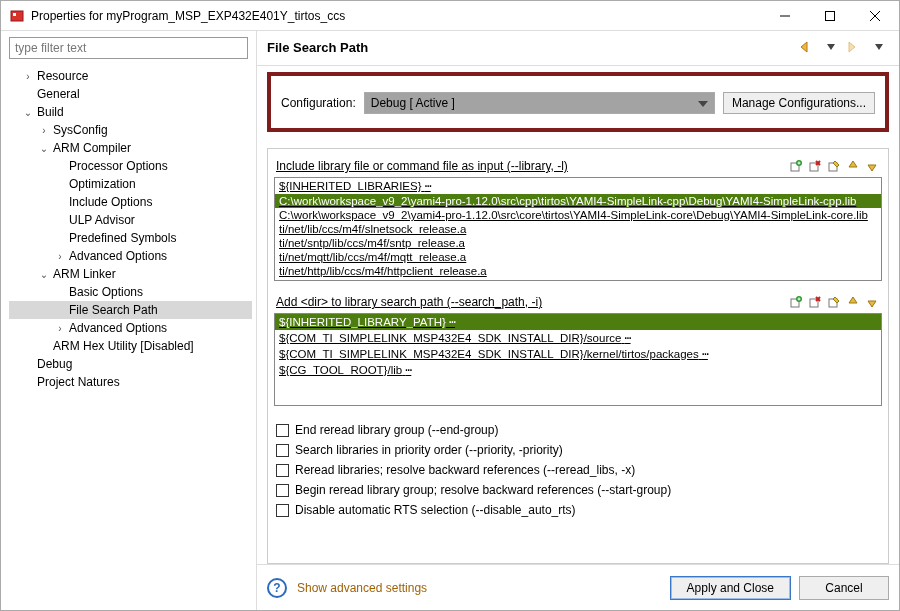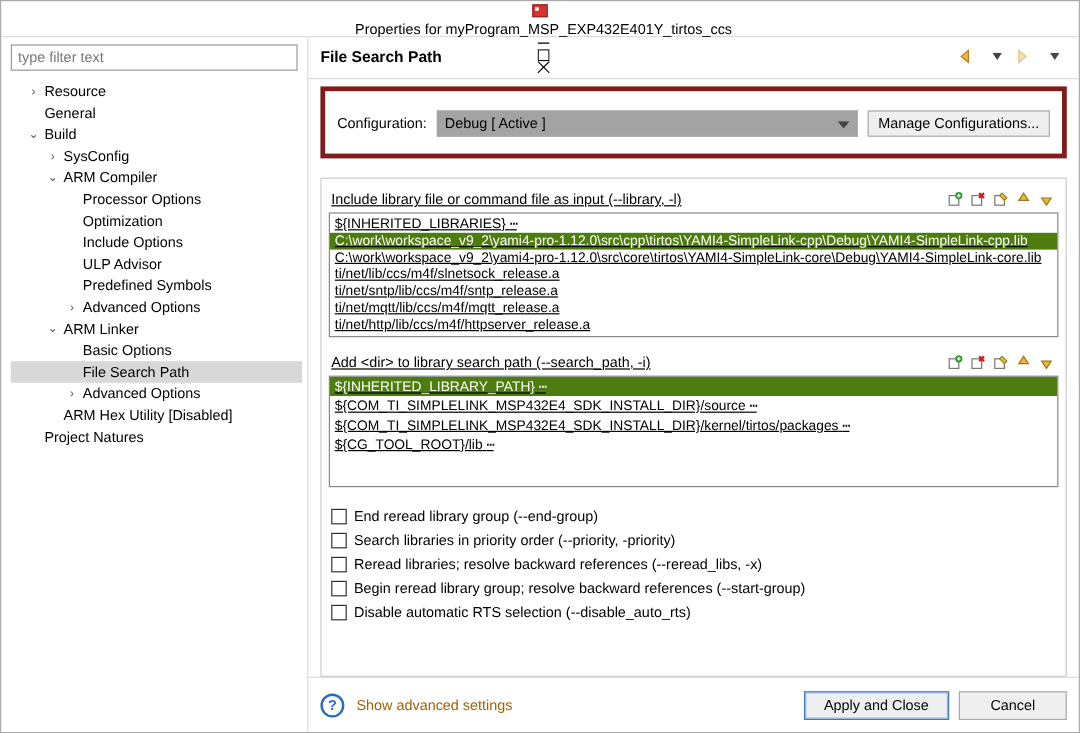--- a/index.html
+++ b/index.html
@@ -15,21 +15,20 @@
       flex-direction: column;
       border: 1px solid #aaa;
     }
     
     .titlebar {
       height: 30px;
       display: flex;
       align-items: center;
       padding: 0 2px 0 8px;
       border-bottom: 1px solid #ddd;
-      flex-direction: column;
     }
     .titlebar .icon { width: 16px; height: 16px; margin-right: 6px; }
     .titlebar .title { flex: 1; font-size: 12px; }
     .titlebar .winbtn { width: 45px; height: 30px; display:flex; align-items:center; justify-content:center; color:#333; }
     
     .main { flex: 1; display: flex; overflow:hidden; }
     .sidebar {
       width: 256px;
       border-right: 1px solid #ddd;
       display: flex;
@@ -225,20 +224,24 @@
           <span class="twisty blank">›</span>
           <span class="tree-label">File Search Path</span>
         </div>
       <div class="tree-row ind-3">
           <span class="twisty">›</span>
           <span class="tree-label">Advanced Options</span>
         </div>
       <div class="tree-row ind-2">
           <span class="twisty blank">›</span>
           <span class="tree-label">ARM Hex Utility  [Disabled]</span>
+        </div>
+      <div class="tree-row ind-1">
+          <span class="twisty blank">›</span>
+          <span class="tree-label">Debug</span>
         </div>
       <div class="tree-row ind-1">
           <span class="twisty blank">›</span>
           <span class="tree-label">Project Natures</span>
         </div>
     </div>
   </div>
 
   <div class="rightpanel">
     <div class="heading-row">
@@ -315,20 +318,21 @@
               </span>
           </div>
         </div>
         <div class="listview">
           <div class="listrow"><span>${INHERITED_LIBRARIES}</span> <span class="ellip-glyph">⋯</span></div>
           <div class="listrow selblue"><span>C:\work\workspace_v9_2\yami4-pro-1.12.0\src\cpp\tirtos\YAMI4-SimpleLink-cpp\Debug\YAMI4-SimpleLink-cpp.lib</span></div>
           <div class="listrow"><span>C:\work\workspace_v9_2\yami4-pro-1.12.0\src\core\tirtos\YAMI4-SimpleLink-core\Debug\YAMI4-SimpleLink-core.lib</span></div>
           <div class="listrow"><span>ti/net/lib/ccs/m4f/slnetsock_release.a</span></div>
           <div class="listrow"><span>ti/net/sntp/lib/ccs/m4f/sntp_release.a</span></div>
           <div class="listrow"><span>ti/net/mqtt/lib/ccs/m4f/mqtt_release.a</span></div>
+          <div class="listrow"><span>ti/net/http/lib/ccs/m4f/httpclient_release.a</span></div>
           <div class="listrow"><span>ti/net/http/lib/ccs/m4f/httpserver_release.a</span></div>
         </div>
       </div>
 
       <div class="panelgroup">
         <div class="panelhead">
           <span class="phlabel">Add &lt;dir&gt; to library search path (--search_path, -i)</span>
           <div class="mini-icons">
             <span class="mini">
                 <svg width="14" height="14">

